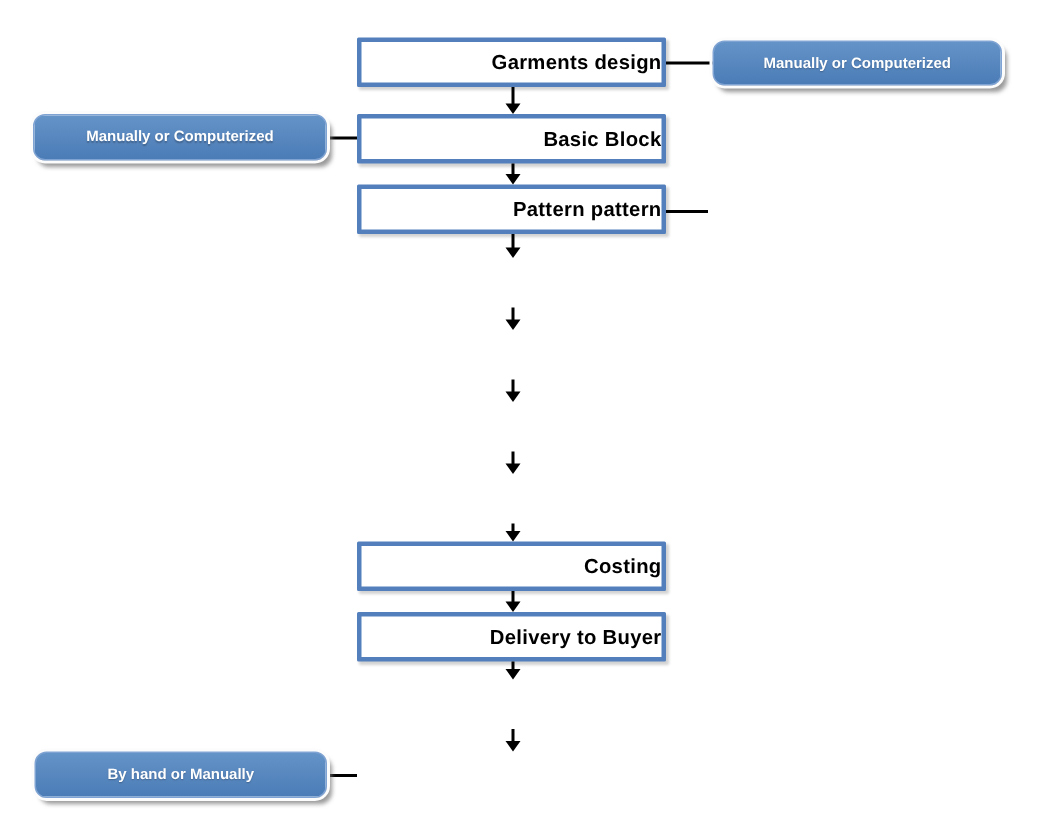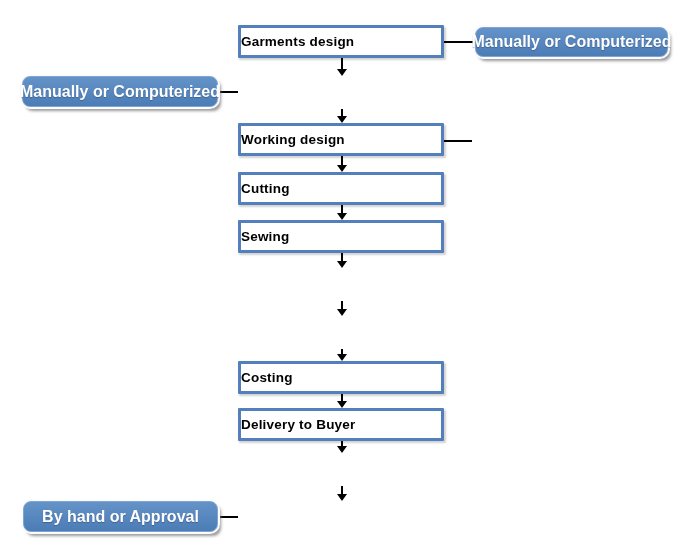--- a/index.html
+++ b/index.html
@@ -19,21 +19,21 @@
     position: absolute;
     left: 238px;
     width: 200px;
     height: 27px;
     background: var(--step-fill, #ffffff);
     border: 3px solid var(--step-border, #5380BD);
     border-radius: 1px;
     box-shadow: 1.5px 2px 2px rgba(0,0,0,0.18);
     display: flex;
     align-items: center;
-    justify-content: flex-start;
+    justify-content: flex-end;
   }
   .step span {
     font-size: 13.5px;
     font-weight: bold;
     color: var(--step-text, #000000);
     white-space: nowrap;
     letter-spacing: 0.2px;
   }
   .arrow {
     position: absolute;
@@ -66,48 +66,45 @@
     background: linear-gradient(180deg,
       var(--annotation-fill-top, #6493C8) 0%,
       var(--annotation-fill-bottom, #4C7CB6) 100%);
     border: 1px solid #7fa3d2;
     box-shadow: 0 0 0 2px #fcfcfc, 3px 4px 3px rgba(120,120,120,0.75);
     display: flex;
     align-items: center;
     justify-content: center;
   }
   .annotation span {
-    font-size: 16px;
+    font-size: 10px;
     font-weight: bold;
     color: var(--annotation-text, #ffffff);
     white-space: nowrap;
     text-shadow: 0 1px 1px rgba(0,0,0,0.25);
   }
   .connector {
     position: absolute;
     height: 2px;
     background: var(--connector, #000000);
   }
 </style>
 </head>
 <body>
 
 <div class="canvas">
 
   <div class="step" style="top:25px">
       <span>Garments design</span>
     </div>
+  <div class="step" style="top:76px">
+      <span>Basic Block</span>
+    </div>
   <div class="step" style="top:123px">
-      <span>Working design</span>
-    </div>
-  <div class="step" style="top:172px">
-      <span>Cutting</span>
-    </div>
-  <div class="step" style="top:220px">
-      <span>Sewing</span>
+      <span>Pattern pattern</span>
     </div>
   <div class="step" style="top:408px">
       <span>Delivery to Buyer</span>
     </div>
   <div class="step" style="top:361px">
       <span>Costing</span>
     </div>
 
   <div class="arrow" style="top:58px;height:18px"></div>
   <div class="arrow" style="top:109px;height:14px"></div>
@@ -125,16 +122,16 @@
   <div class="connector" style="top:140px;left:444px;width:28px"></div>
   <div class="connector" style="top:516px;left:218px;width:20px"></div>
 
   <div class="annotation" style="left:475px;top:27px;width:191px;height:28px">
     <span>Manually or Computerized</span>
   </div>
   <div class="annotation" style="left:22px;top:76px;width:194px;height:29px">
     <span>Manually or Computerized</span>
   </div>
   <div class="annotation" style="left:23px;top:501px;width:193px;height:29px">
-    <span>By hand or Approval</span>
+    <span>By hand or Manually</span>
   </div>
 
 </div>
 
 </body></html>

